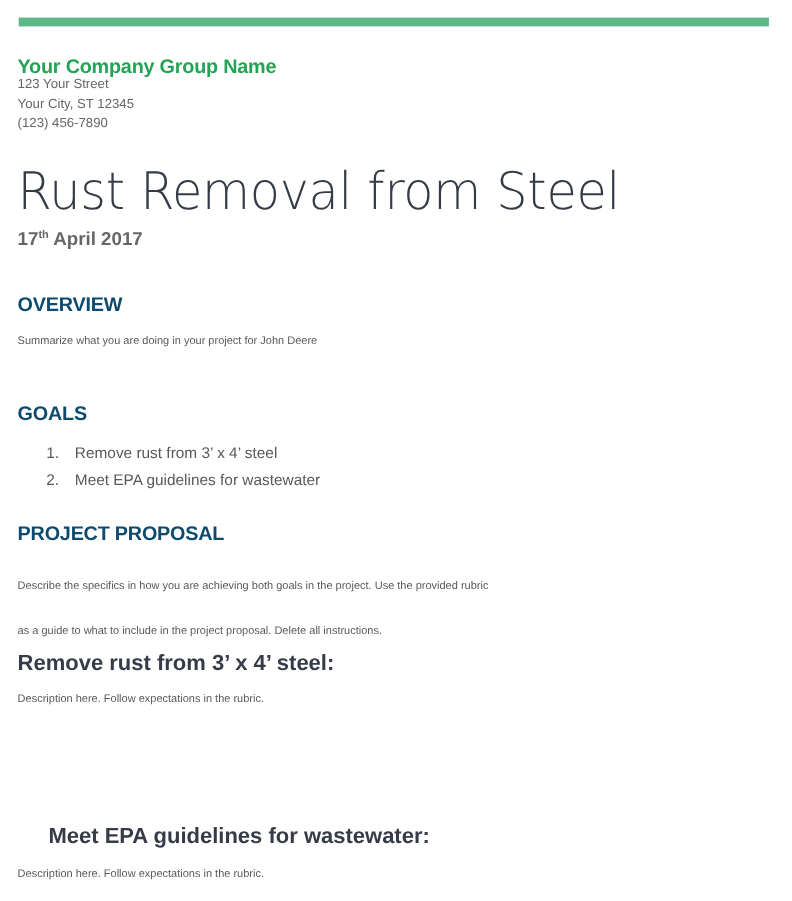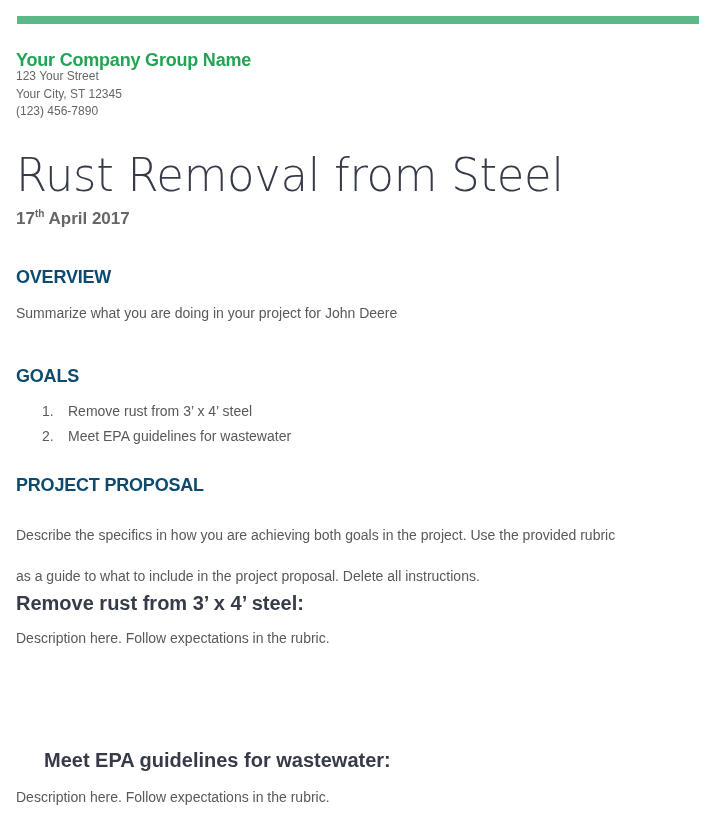--- a/index.html
+++ b/index.html
@@ -27,21 +27,21 @@
       font-family: "DejaVu Sans", sans-serif; font-weight: 200;
       transform: scaleX(0.955); transform-origin: left;
     }
     .date {
       top: 208px; font-size: 17px; font-weight: bold; color: #666666; text-align: right;
     }
     .date sup { font-size: 10px; vertical-align: 7px; }
     .h2 {
       font-size: 18px; font-weight: bold; color: #0c4a6e; letter-spacing: -0.2px;
     }
-    .body { font-size: 14px; color: #595959; }
+    .body { font-size: 10px; color: #595959; }
     .h-overview { top: 267px; }
     .p-overview { top: 305px; }
     .h-goals { top: 366px; }
     .goal { font-size: 14px; color: #595959; }
     .goal .num { position: absolute; left: 26px; }
     .goal .txt { position: absolute; left: 52px; }
     .goal1 { top: 403px; }
     .goal2 { top: 428px; }
     .h-proposal { top: 475px; text-align: center; }
     .p-proposal1 { top: 527px; }

